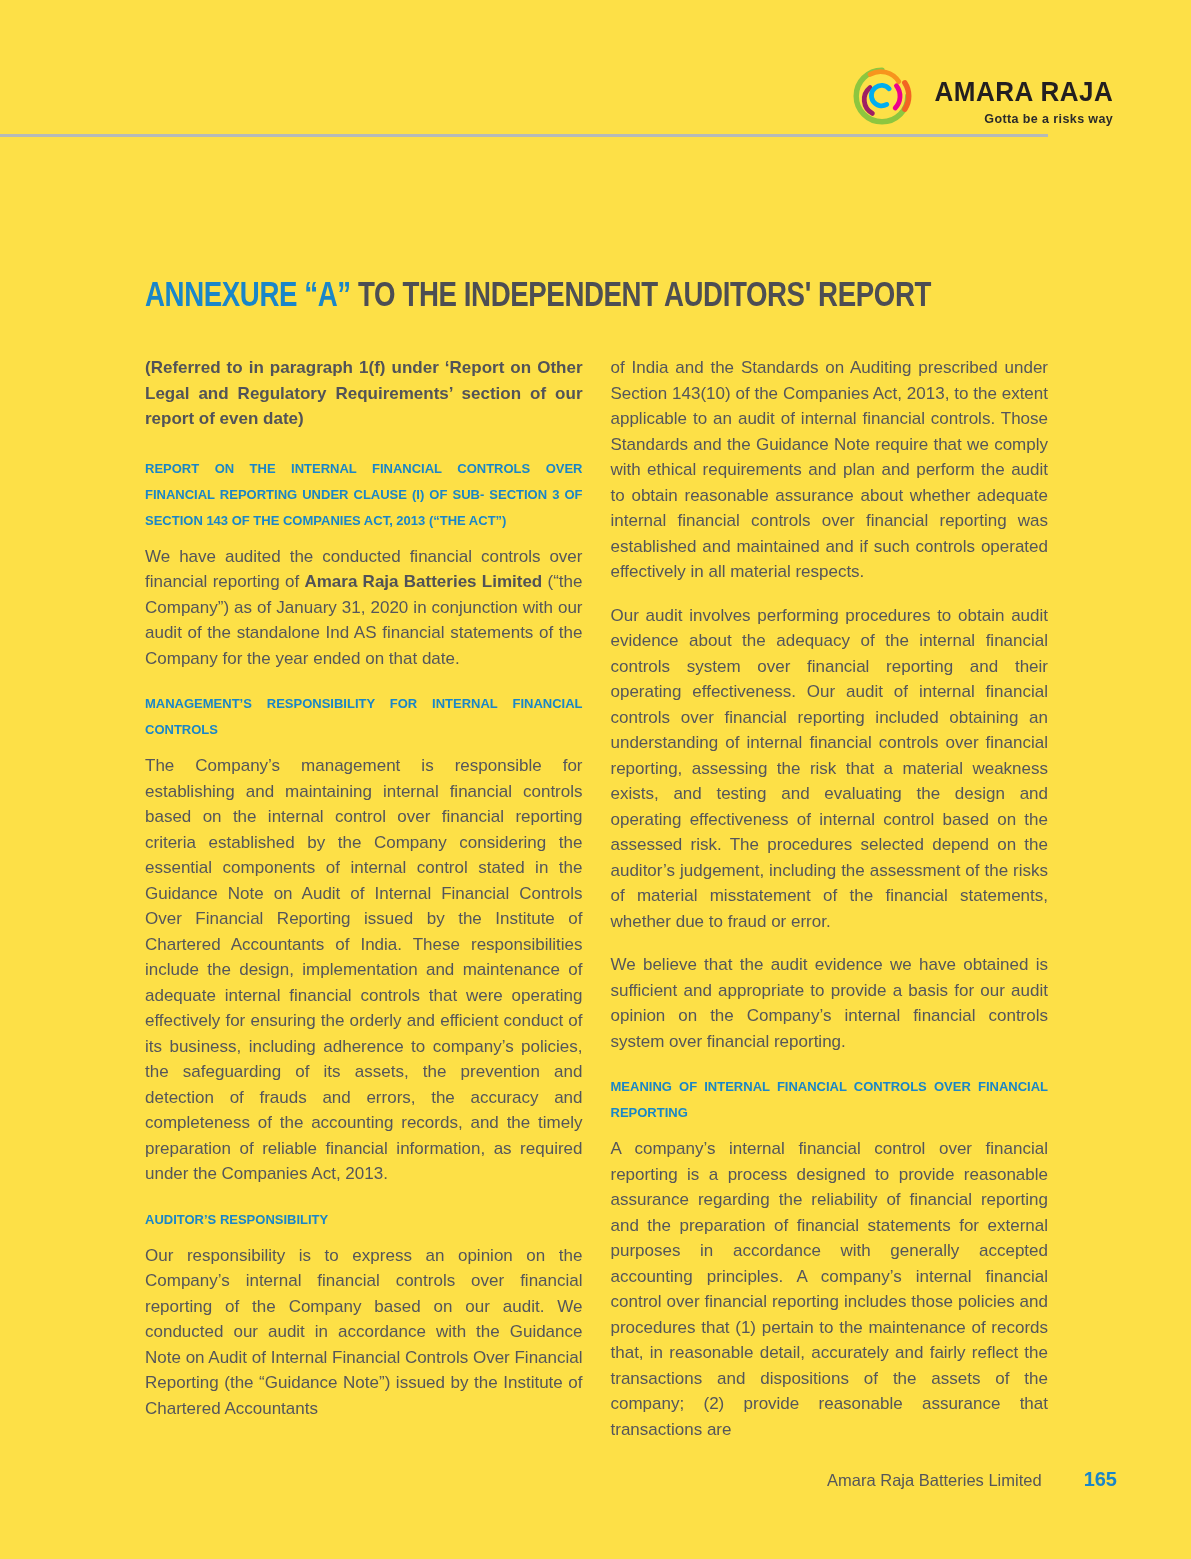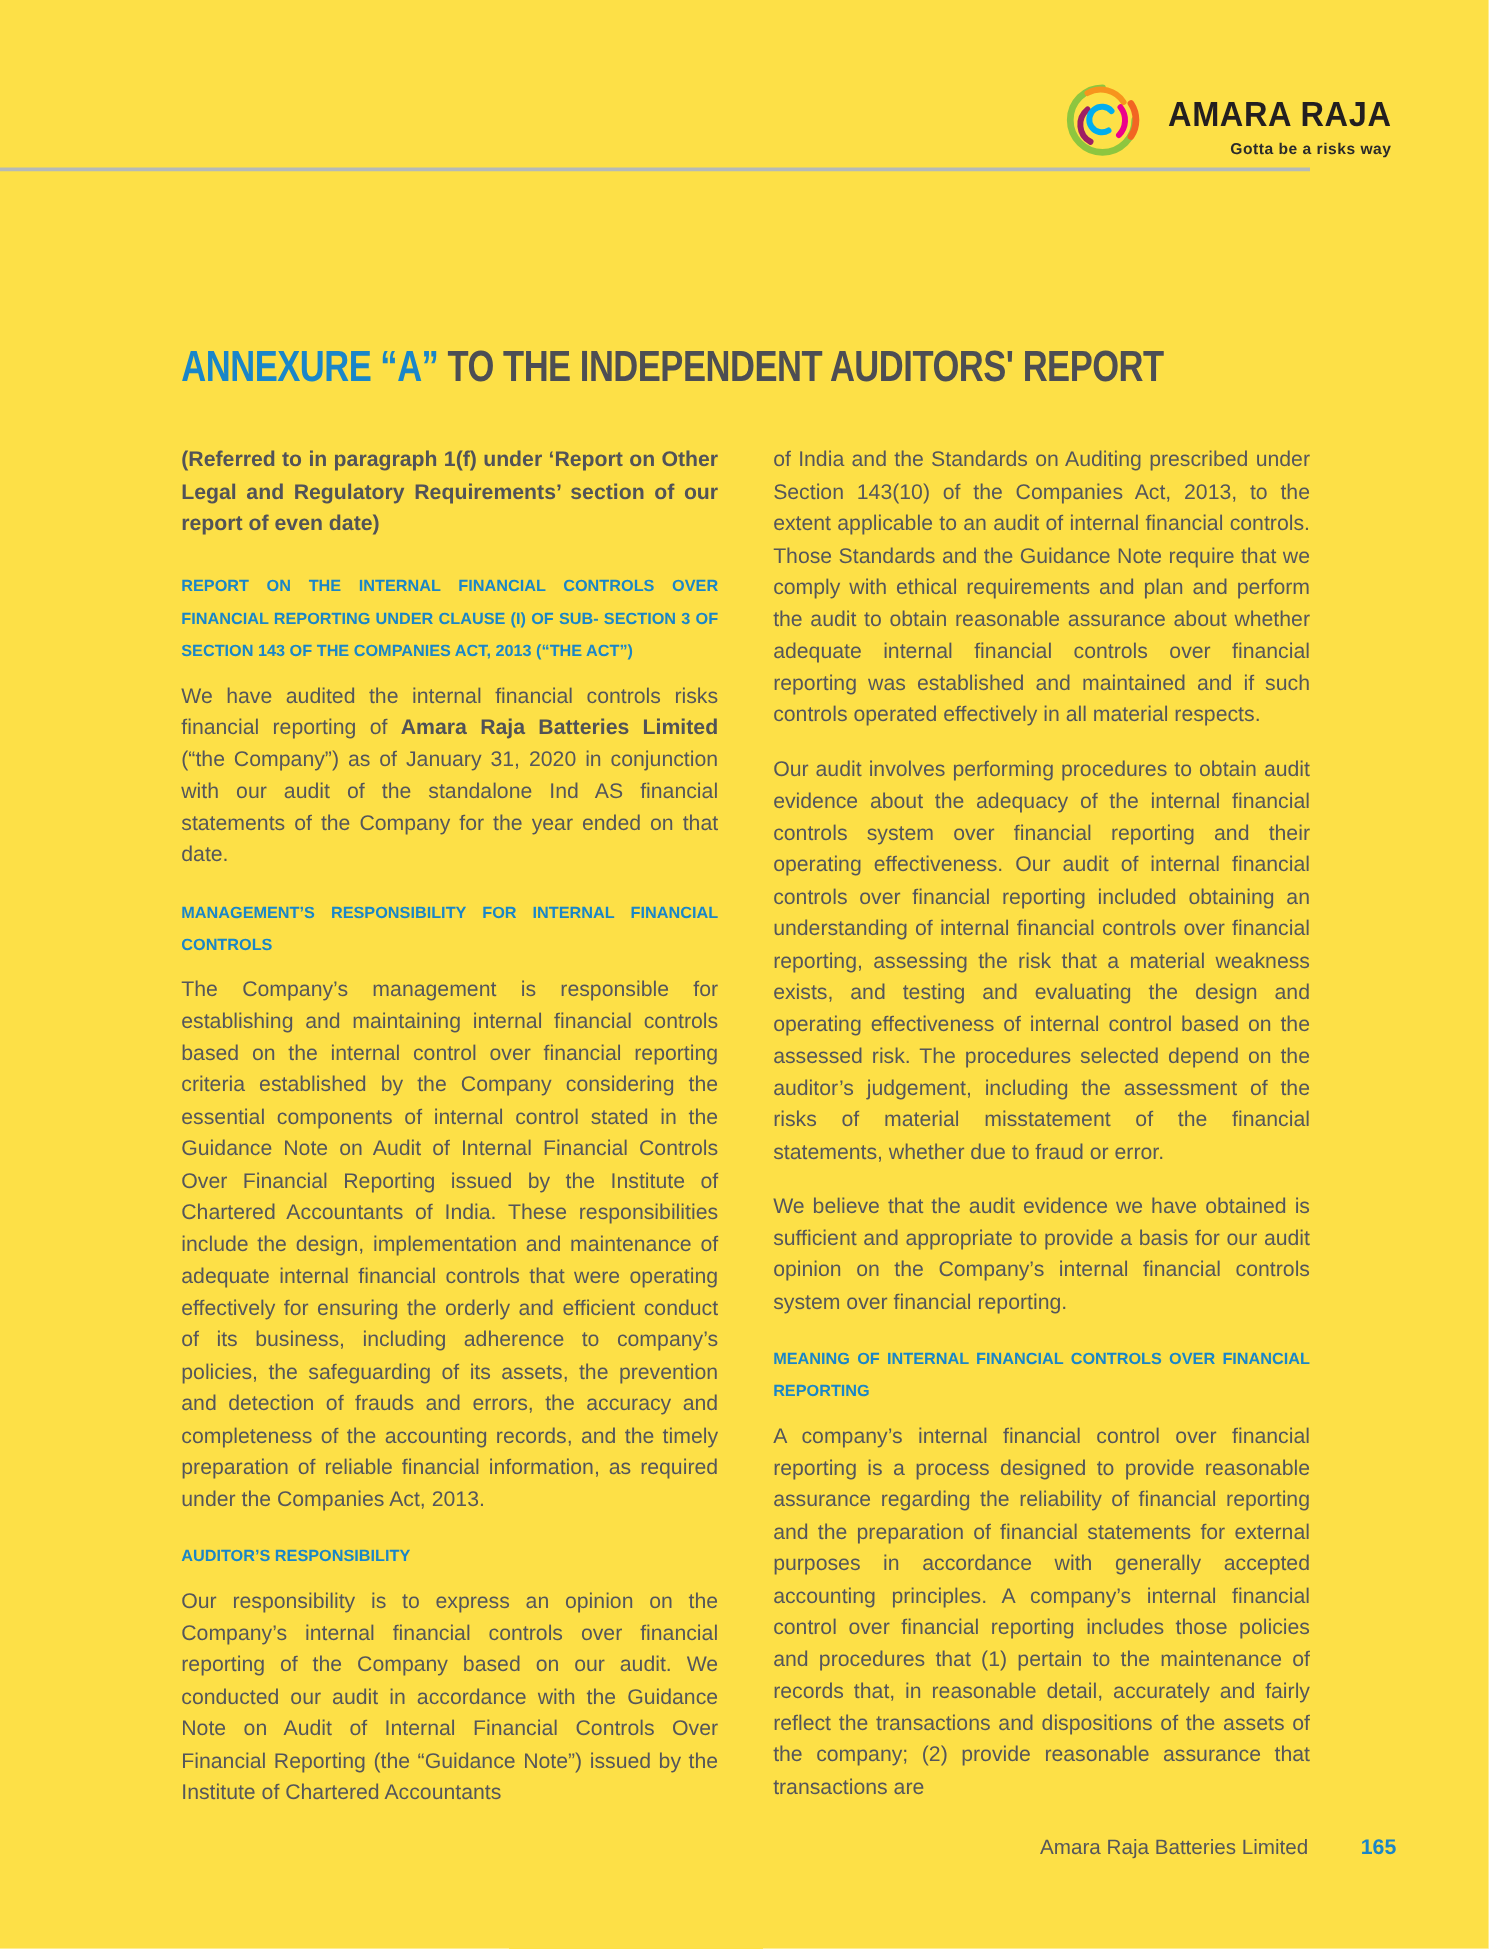--- a/index.html
+++ b/index.html
@@ -39,21 +39,21 @@
   
   .content { position:absolute; left:145px; top:252px; width:903px;margin-top:24px; }
   .title {
     margin:0 0 44px 0;
     font-size:35px; font-weight:bold; line-height:1;
     color:#4d4e53; letter-spacing:-0.5px; white-space:nowrap;
     transform:scaleX(0.79); transform-origin:left;
   }
   .title .blue { color:#1a86c8; }
 
-  .columns { display:flex; gap:44px;justify-content:center; }
+  .columns { display:flex; gap:28px;justify-content:center; }
   .col { width:438px; }
 
   .body {
     font-size:17px; line-height:25.5px;
     text-align:justify; color:#55565b;
     margin:0 0 18px 0;
   }
   .intro { font-weight:bold; color:#525358; margin-bottom:24px; }
   .heading {
     font-size:13px; line-height:26px; font-weight:bold;
@@ -63,21 +63,21 @@
   .heading.first { margin-top:0; }
   .body strong { font-weight:bold; color:#515257; }
 
   
   .footer {
     position:absolute; top:1468px; left:0; right:74px;
     display:flex; justify-content:flex-end; align-items:baseline; gap:42px;
     font-size:16.5px;
   }
   .footer .company { color:#55565b; }
-  .footer .pagenum { color:#1a86c8; font-weight:bold; font-size:17px; }
+  .footer .pagenum { color:#1a86c8; font-weight:bold; font-size:20px; }
 </style>
 </head>
 <body>
 
 <div class="page">
 
   <div class="top-rule"></div>
 
   <div class="logo">
     <svg class="logo-mark" viewBox="0 0 100 100">
@@ -99,21 +99,21 @@
   <div class="content">
     <h1 class="title"><span class="blue">ANNEXURE “A”</span><span> TO THE INDEPENDENT AUDITORS' REPORT</span></h1>
 
     <div class="columns">
 
       <div class="col">
         <p class="body intro">(Referred to in paragraph 1(f) under ‘Report on Other Legal and Regulatory Requirements’ section of our report of even date)</p>
 
         <h2 class="heading first">REPORT ON THE INTERNAL FINANCIAL CONTROLS OVER FINANCIAL REPORTING UNDER CLAUSE (I) OF SUB- SECTION 3 OF SECTION 143 OF THE COMPANIES ACT, 2013 (“THE ACT”)</h2>
 
-        <p class="body"><span>We have audited the internal financial controls risks financial reporting of </span><strong>Amara Raja Batteries Limited</strong><span> (“the Company”) as of January 31, 2020 in conjunction with our audit of the standalone Ind AS financial statements of the Company for the year ended on that date.</span></p>
+        <p class="body"><span>We have audited the conducted financial controls over financial reporting of </span><strong>Amara Raja Batteries Limited</strong><span> (“the Company”) as of January 31, 2020 in conjunction with our audit of the standalone Ind AS financial statements of the Company for the year ended on that date.</span></p>
 
         <h2 class="heading">MANAGEMENT’S RESPONSIBILITY FOR INTERNAL FINANCIAL CONTROLS</h2>
         <p class="body">The Company’s management is responsible for establishing and maintaining internal financial controls based on the internal control over financial reporting criteria established by the Company considering the essential components of internal control stated in the Guidance Note on Audit of Internal Financial Controls Over Financial Reporting issued by the Institute of Chartered Accountants of India. These responsibilities include the design, implementation and maintenance of adequate internal financial controls that were operating effectively for ensuring the orderly and efficient conduct of its business, including adherence to company’s policies, the safeguarding of its assets, the prevention and detection of frauds and errors, the accuracy and completeness of the accounting records, and the timely preparation of reliable financial information, as required under the Companies Act, 2013.</p>
 
         <h2 class="heading">AUDITOR’S RESPONSIBILITY</h2>
         <p class="body">Our responsibility is to express an opinion on the Company’s internal financial controls over financial reporting of the Company based on our audit. We conducted our audit in accordance with the Guidance Note on Audit of Internal Financial Controls Over Financial Reporting (the “Guidance Note”) issued by the Institute of Chartered Accountants</p>
       </div>
 
       <div class="col">
         <p class="body">of India and the Standards on Auditing prescribed under Section 143(10) of the Companies Act, 2013, to the extent applicable to an audit of internal financial controls. Those Standards and the Guidance Note require that we comply with ethical requirements and plan and perform the audit to obtain reasonable assurance about whether adequate internal financial controls over financial reporting was established and maintained and if such controls operated effectively in all material respects.</p>

